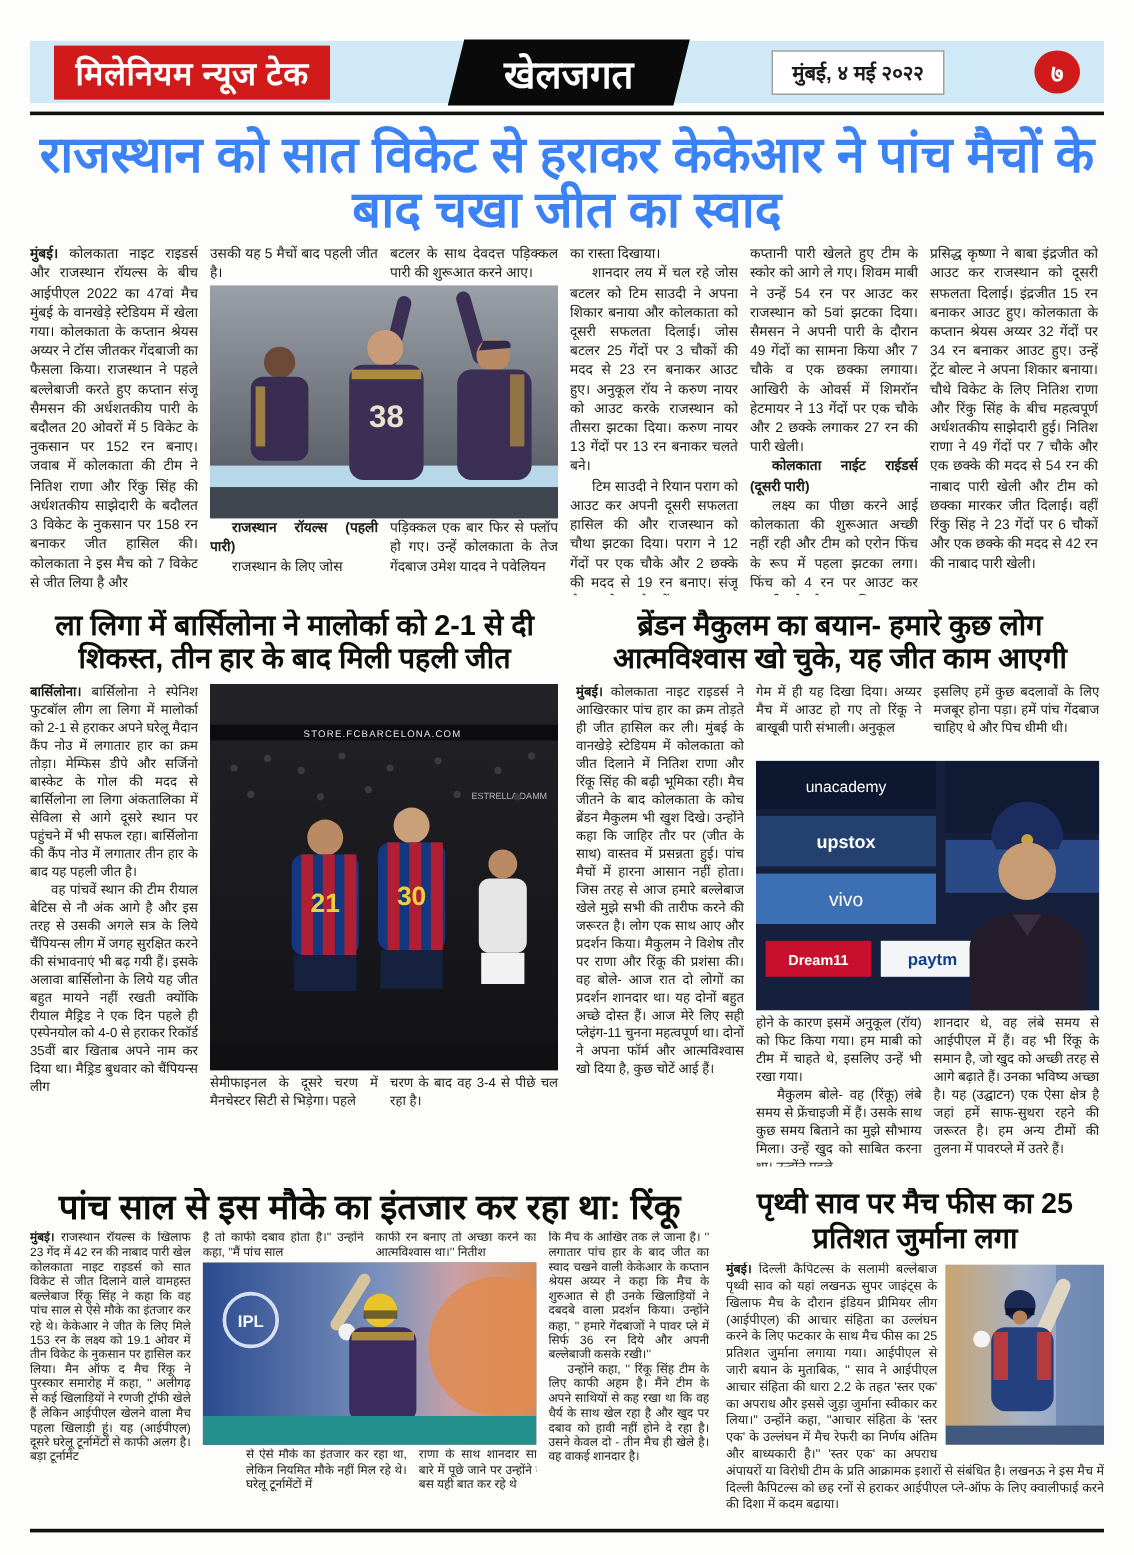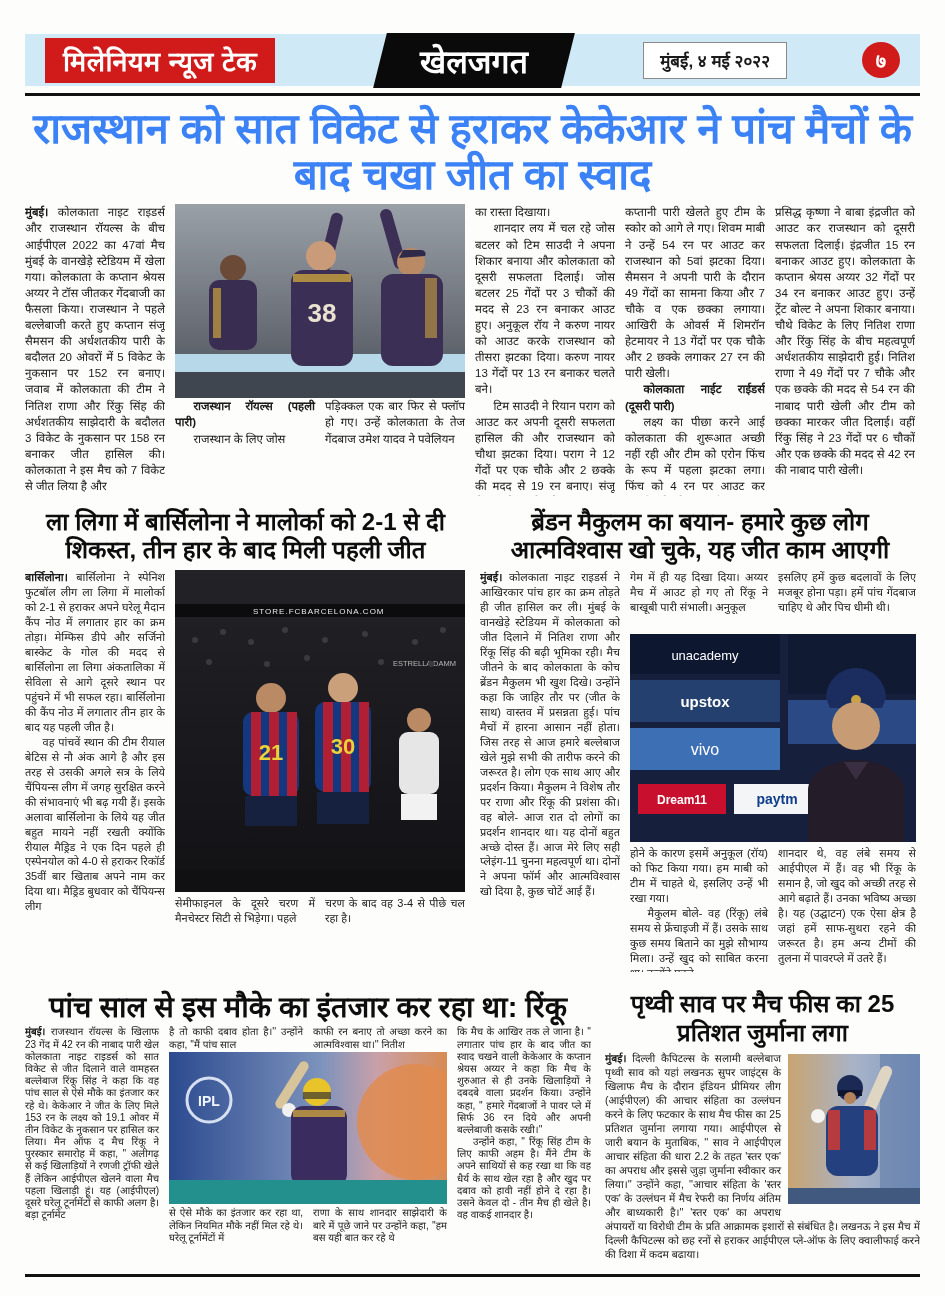--- a/index.html
+++ b/index.html
@@ -90,20 +90,28 @@
   <hr class="toprule">
 
   <div class="lead-head">राजस्थान को सात विकेट से हराकर केकेआर ने पांच मैचों के बाद चखा जीत का स्वाद</div>
 
   <div class="cols top-art">
     <div class="c bt clip">
       <p class="noind"><b>मुंबई।</b> <span>कोलकाता नाइट राइडर्स और राजस्थान रॉयल्स के बीच आईपीएल 2022 का 47वां मैच मुंबई के वानखेड़े स्टेडियम में खेला गया। कोलकाता के कप्तान श्रेयस अय्यर ने टॉस जीतकर गेंदबाजी का फैसला किया। राजस्थान ने पहले बल्लेबाजी करते हुए कप्तान संजू सैमसन की अर्धशतकीय पारी के बदौलत 20 ओवरों में 5 विकेट के नुकसान पर 152 रन बनाए। जवाब में कोलकाता की टीम ने नितिश राणा और रिंकु सिंह की अर्धशतकीय साझेदारी के बदौलत 3 विकेट के नुकसान पर 158 रन बनाकर जीत हासिल की। कोलकाता ने इस मैच को 7 विकेट से जीत लिया है और</span></p>
     </div>
 
     <div class="grp290">
+      <div class="row2" style="height:34px;overflow:hidden;">
+        <div class="h bt">
+              <p class="noind">उसकी यह 5 मैचों बाद पहली जीत है।</p>
+            </div>
+        <div class="h bt">
+              <p class="noind">बटलर के साथ देवदत्त पड़िक्कल पारी की शुरूआत करने आए।</p>
+            </div>
+      </div>
       <div class="ph" style="width:290px;height:194px;">
         <svg width="290" height="194" viewBox="0 0 290 194">
           <defs>
             <linearGradient id="kbg" x1="0" y1="0" x2="0" y2="1">
               <stop offset="0" stop-color="#9aa0a8"></stop>
                   <stop offset=".55" stop-color="#70757d"></stop>
                   <stop offset="1" stop-color="#4a505a"></stop>
             </linearGradient>
           </defs>
           <rect width="290" height="194" fill="url(#kbg)"></rect>
@@ -320,21 +328,21 @@
 
               <rect x="118" y="6" width="10" height="54" rx="5" fill="#d8c49a" transform="rotate(32 123 33)"></rect>
               <circle cx="120" cy="58" r="7" fill="#f0f0f0"></circle>
               <circle cx="148" cy="40" r="14" fill="#e8c32a"></circle>
               <rect x="134" y="40" width="28" height="7" fill="#2c2c2c" opacity=".65"></rect>
               <rect x="122" y="54" width="56" height="80" rx="12" fill="#3a2c5e"></rect>
               <rect x="124" y="58" width="52" height="7" fill="#c9a33f" opacity=".8"></rect>
               <rect y="128" width="278" height="24" fill="#23908e"></rect>
             </svg>
           </div>
-          <div class="cols row2r" style="height:52px;overflow:hidden;margin-top:3px;">
+          <div class="cols row2r" style="height:52px;overflow:hidden;margin-top:3px;margin-left:36px;">
             <div class="h bt">
                   <p class="noind">से ऐसे मौके का इंतजार कर रहा था, लेकिन नियमित मौके नहीं मिल रहे थे। घरेलू टूर्नामेंटों में</p>
                 </div>
             <div class="h bt">
                   <p class="noind">राणा के साथ शानदार साझेदारी के बारे में पूछे जाने पर उन्होंने कहा, ''हम बस यही बात कर रहे थे</p>
                 </div>
           </div>
         </div>
         <div class="c bt clip">
           <p class="noind">कि मैच के आखिर तक ले जाना है। '' लगातार पांच हार के बाद जीत का स्वाद चखने वाली केकेआर के कप्तान श्रेयस अय्यर ने कहा कि मैच के शुरुआत से ही उनके खिलाड़ियों ने दबदबे वाला प्रदर्शन किया। उन्होंने कहा, '' हमारे गेंदबाजों ने पावर प्ले में सिर्फ 36 रन दिये और अपनी बल्लेबाजी कसके रखी।''</p>

